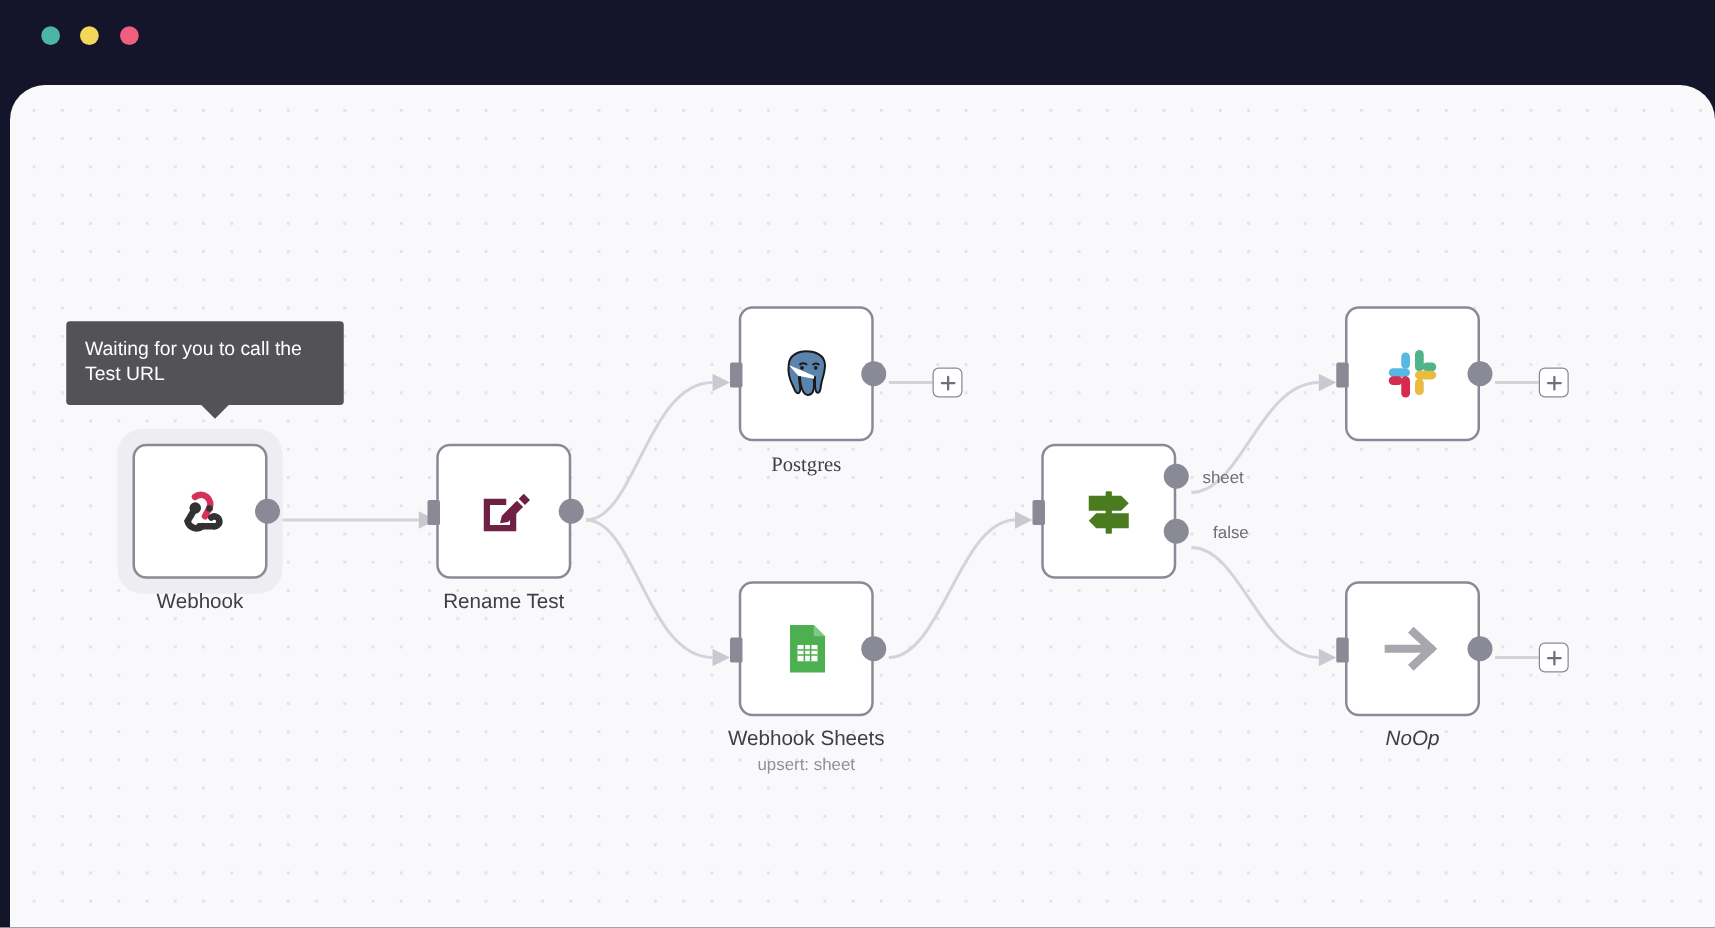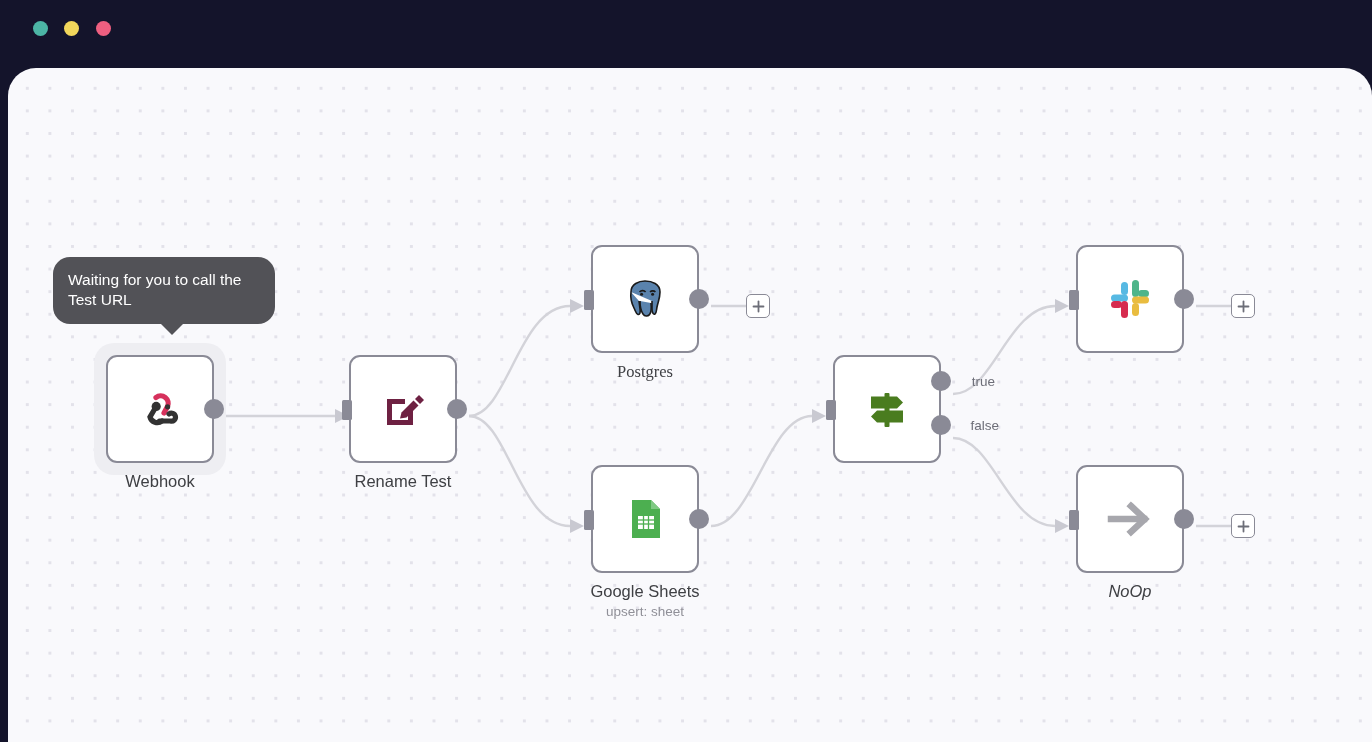--- a/index.html
+++ b/index.html
@@ -89,21 +89,21 @@
   .plus-btn{
     position:absolute; width:24px; height:24px;
     border:1.8px solid #8a8a96; border-radius:5px; background:#fff;
     display:flex; align-items:center; justify-content:center;
   }
   .plus-btn svg{ display:block; }
 
   
   #tooltip{
     position:absolute; left:45px; top:189px; width:222px;
-    background:#525257; border-radius:17px;
+    background:#525257; border-radius:3px;
     padding:13px 15px 14px 15px;
   }
   #tooltip-text{
     color:#fff; font-size:15.5px; line-height:20px;
   }
   #tooltip-arrow{
     position:absolute; left:108px; top:100%;
     width:0; height:0;
     border-left:11px solid transparent;
     border-right:11px solid transparent;
@@ -223,40 +223,40 @@
             <line x1="16" y1="28" x2="32" y2="28"></line>
             <line x1="21.5" y1="20" x2="21.5" y2="33"></line>
             <line x1="26.5" y1="20" x2="26.5" y2="33"></line>
           </g>
         </svg>
       </span>
     </div>
     <div class="port-in"></div>
     <div class="port-out"></div>
     <div class="node-labels">
-      <div class="node-title">Google Sheets</div>
+      <div class="node-title">Webhook Sheets</div>
       <div class="node-sub">upsert: sheet</div>
     </div>
   </div>
 
   <div class="node" style="left:825px; top:287px;">
     <div class="node-box">
       <span class="icon-wrap">
         <svg width="50" height="50" viewBox="0 0 50 50">
           <g fill="#4a7c1f">
             <rect x="22.5" y="9" width="5" height="34" rx="1"></rect>
             <path d="M9 12.5 L35 12.5 L41 18.5 L35 24.5 L9 24.5 Z"></path>
             <path d="M41 26.5 L15 26.5 L9 32.5 L15 38.5 L41 38.5 Z"></path>
           </g>
         </svg>
       </span>
     </div>
     <div class="port-in"></div>
     <div class="port-out out-true"></div>
-    <div class="port-label lbl-true">true</div>
+    <div class="port-label lbl-true">sheet</div>
     <div class="port-out out-false"></div>
     <div class="port-label lbl-false">false</div>
   </div>
 
   <div class="node" style="left:1068px; top:177px;">
     <div class="node-box">
       <span class="icon-wrap">
         <svg width="46" height="46" viewBox="0 0 46 46">
 
           <rect x="4" y="18.5" width="17" height="7" rx="3.5" fill="#57b9e3"></rect>

